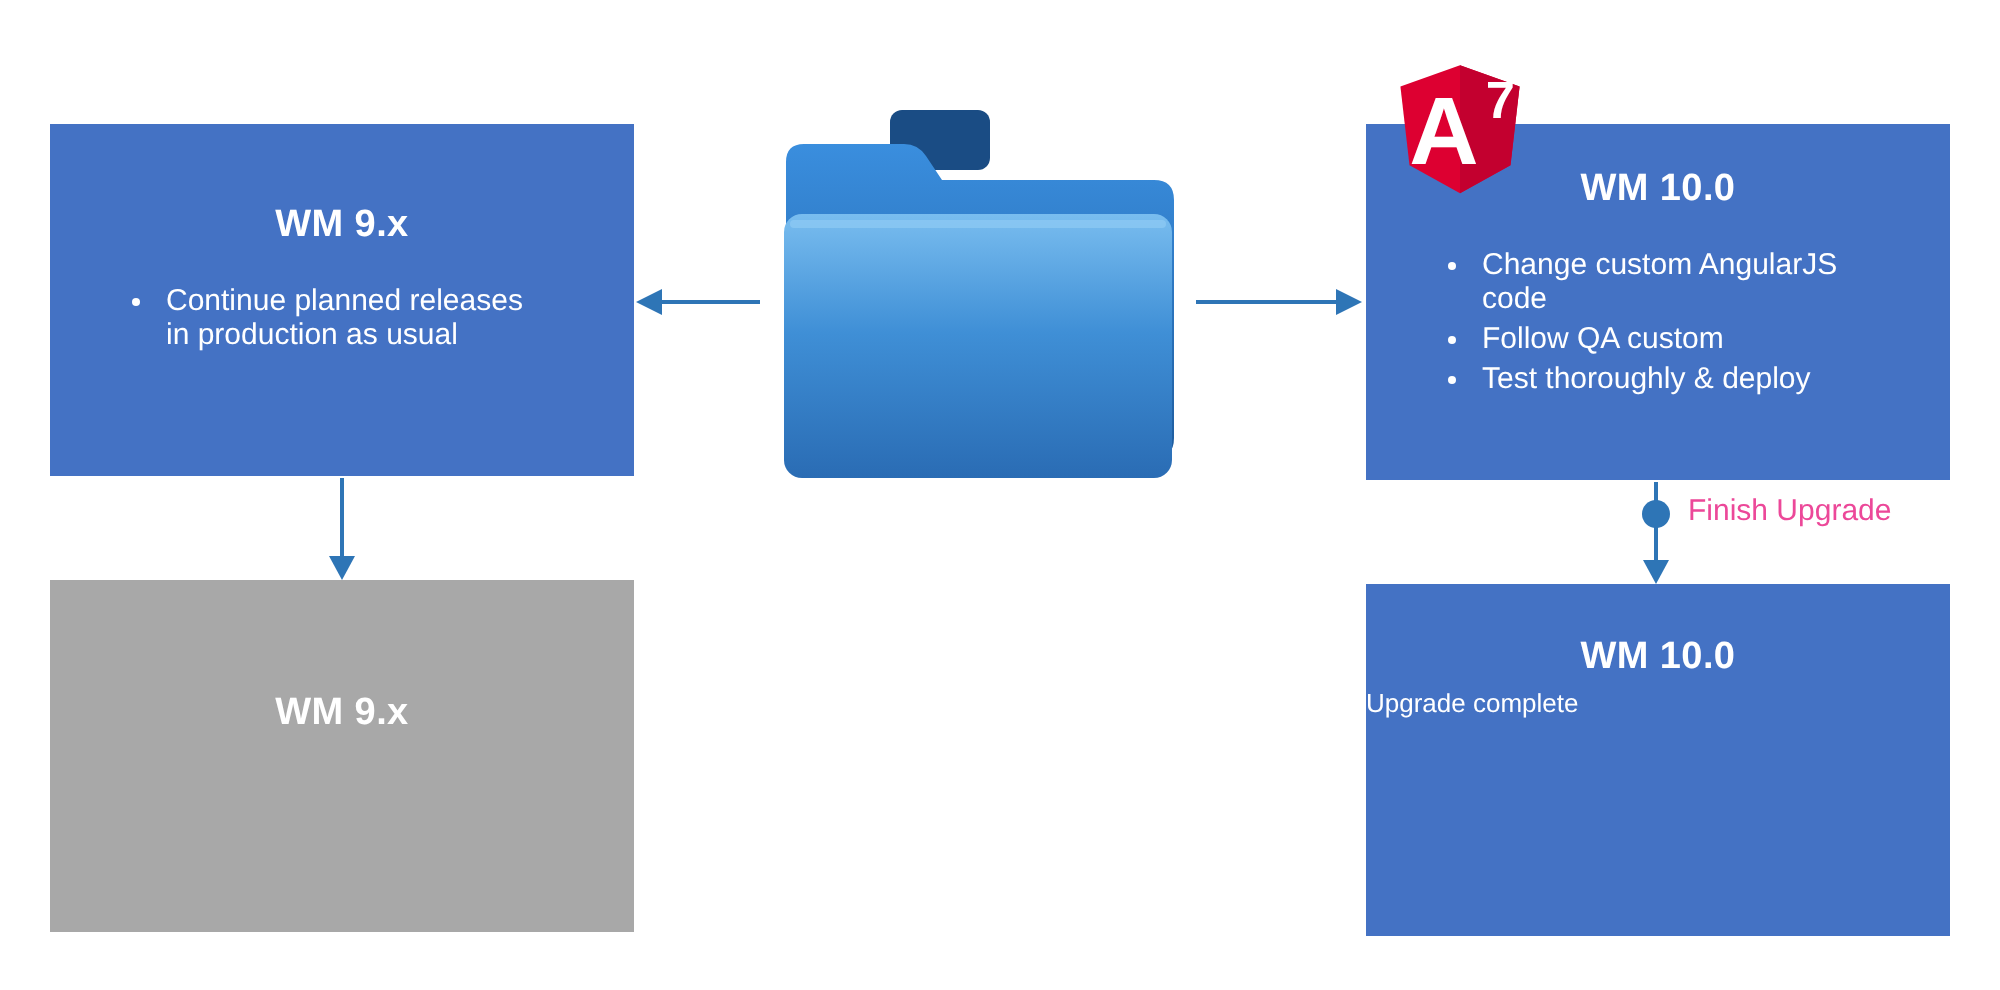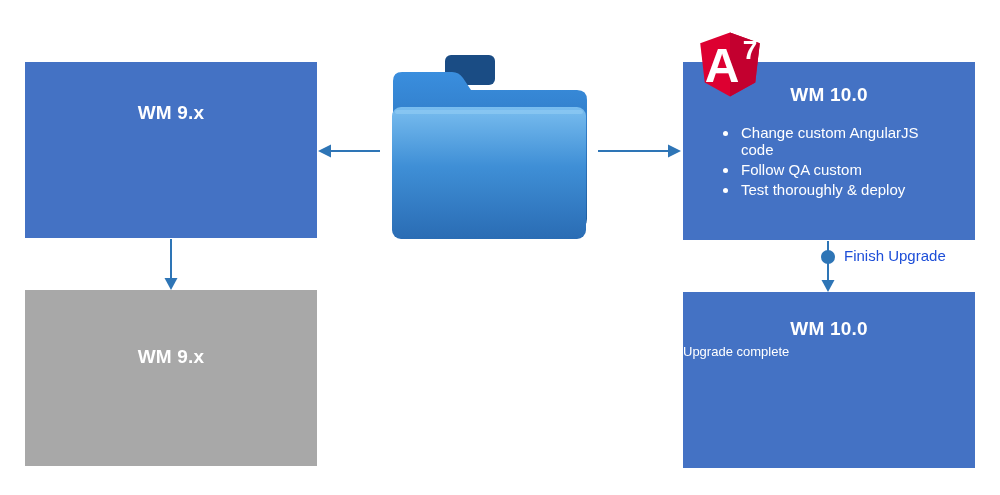--- a/index.html
+++ b/index.html
@@ -73,21 +73,21 @@
     width: 1000px;
     height: 495px;
     pointer-events: none;
   }
 
   .finish-label {
     position: absolute;
     left: 844px;
     top: 247px;
     font-size: 15px;
-    color: #1d4ed8;
+    color: #ec4899;
     white-space: nowrap;
   }
 </style>
 </head>
 <body>
 
 <div class="canvas">
 
   <svg class="connectors" viewBox="0 0 1000 495" xmlns="http://www.w3.org/2000/svg">
 
@@ -108,20 +108,23 @@
 
     <g>
       <line x1="828" y1="241" x2="828" y2="281" stroke="#2E75B6" stroke-width="2"></line>
       <polygon points="828,292 821.5,280 834.5,280" fill="#2E75B6"></polygon>
       <circle cx="828" cy="257" r="7" fill="#2E75B6"></circle>
     </g>
   </svg>
 
   <div class="box blue" id="box-wm9-current">
     <div class="box-title">WM 9.x</div>
+    <ul class="bullets">
+      <li>Continue planned releases in production as usual</li>
+    </ul>
   </div>
 
   <div class="box gray" id="box-wm9-archive">
     <div class="box-title">WM 9.x</div>
   </div>
 
   <div class="box blue" id="box-wm10-upgrade">
     <div class="box-title">WM 10.0</div>
     <ul class="bullets">
       <li>Change custom AngularJS code</li>

